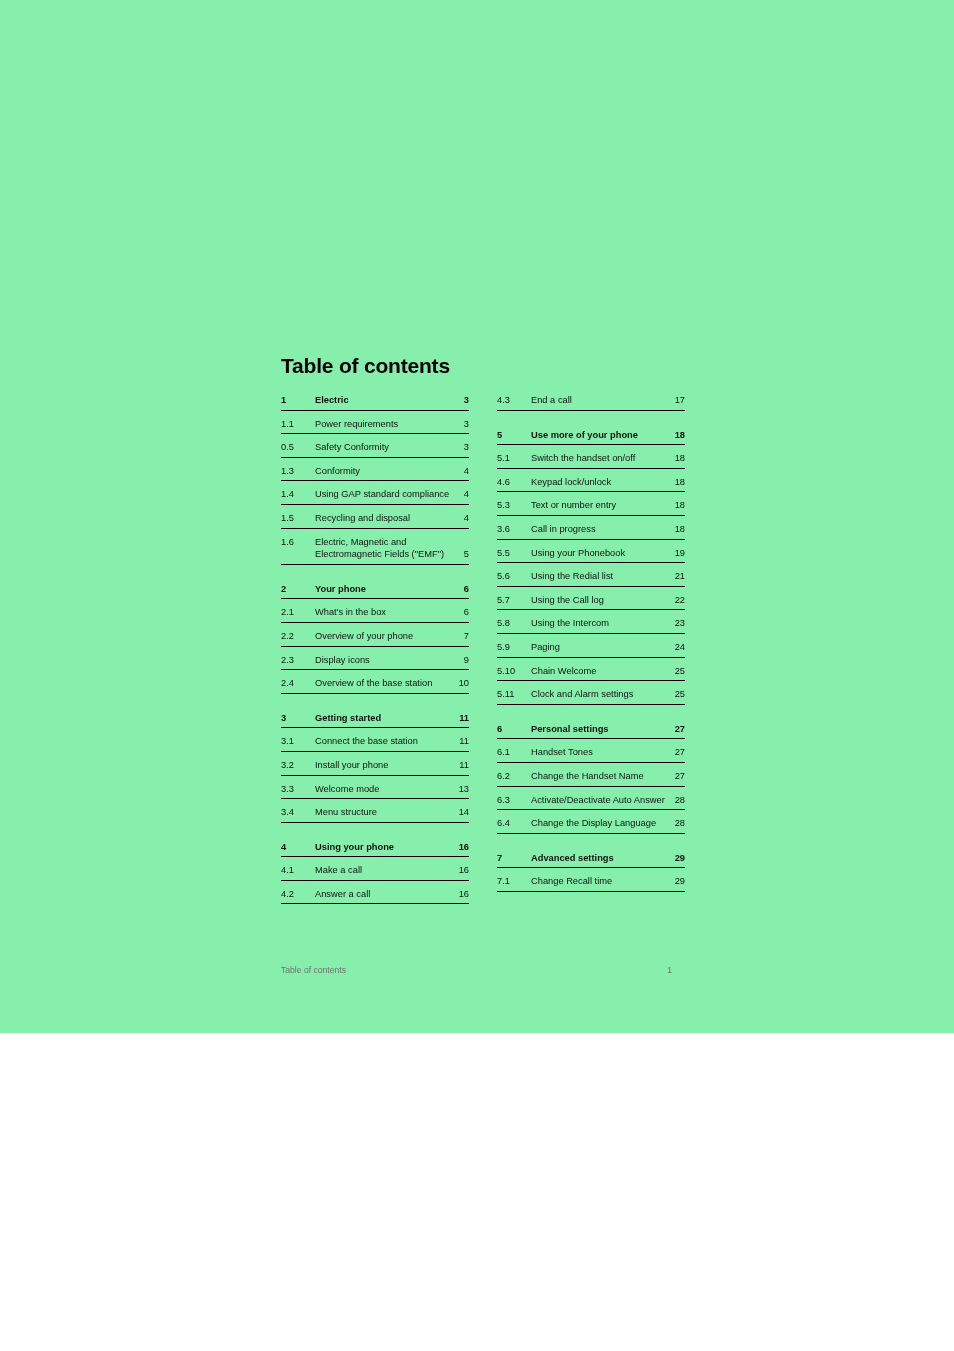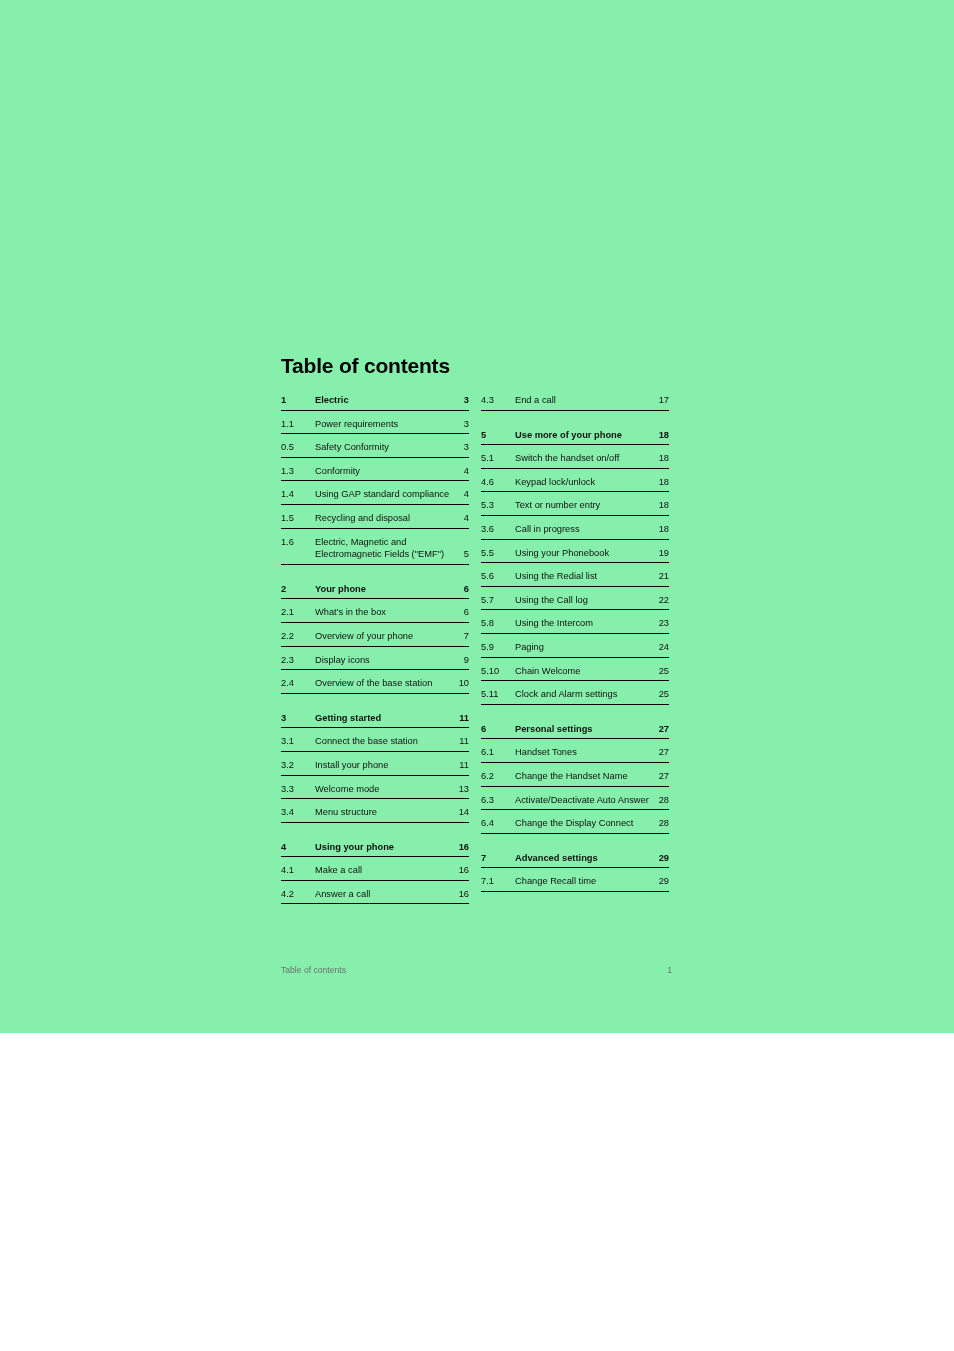--- a/index.html
+++ b/index.html
@@ -46,21 +46,21 @@
     flex-direction: row;
     align-items: flex-start;
     width: 391px;
   }
 
   .toc-column {
     width: 188px;
     flex: 0 0 188px;
   }
   .toc-column.right {
-    margin-left: 12px;
+    margin-left: 28px;
   }
 
   .toc-row {
     display: flex;
     flex-direction: row;
     align-items: flex-start;
     border-bottom: 1px solid #000000;
     padding-bottom: 3px;
     padding-top: 7px;
     font-size: 9.3px;
@@ -312,21 +312,21 @@
             <span class="toc-label">Change the Handset Name</span>
             <span class="toc-page">27</span>
           </div>
           <div class="toc-row two-line">
             <span class="toc-num">6.3</span>
             <span class="toc-label">Activate/Deactivate Auto Answer</span>
             <span class="toc-page">28</span>
           </div>
           <div class="toc-row">
             <span class="toc-num">6.4</span>
-            <span class="toc-label">Change the Display Connect</span>
+            <span class="toc-label">Change the Display Language</span>
             <span class="toc-page">28</span>
           </div>
           <div class="toc-row section group-start">
             <span class="toc-num">7</span>
             <span class="toc-label">Advanced settings</span>
             <span class="toc-page">29</span>
           </div>
           <div class="toc-row">
             <span class="toc-num">7.1</span>
             <span class="toc-label">Change Recall time</span>

